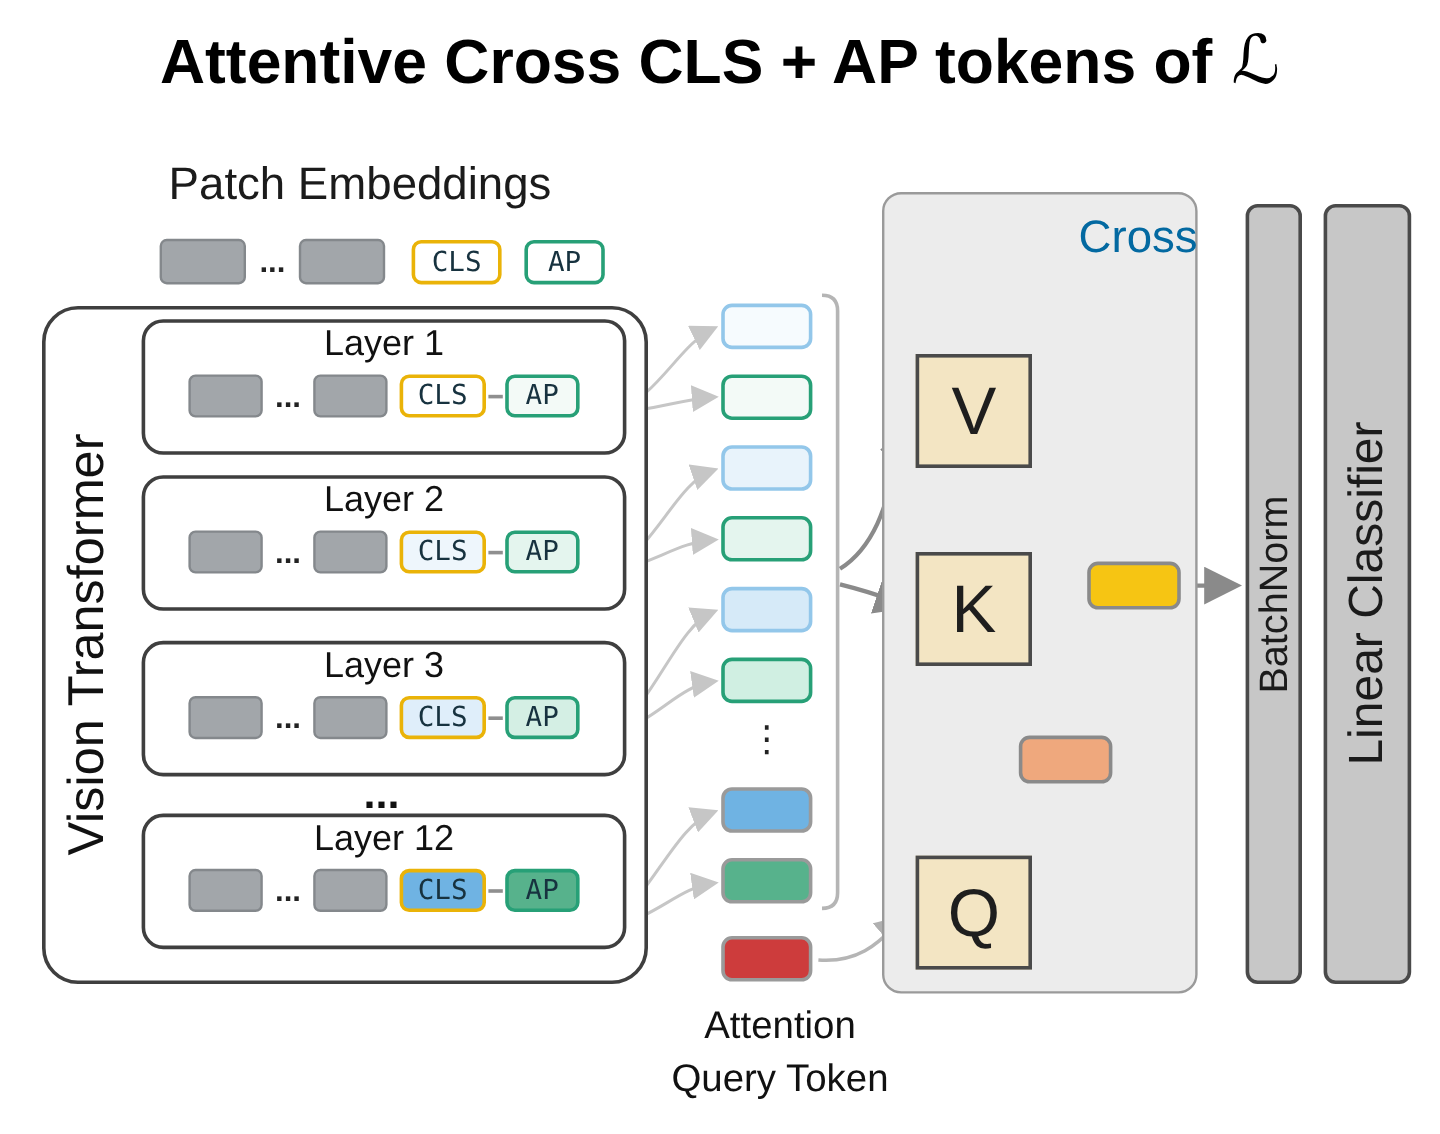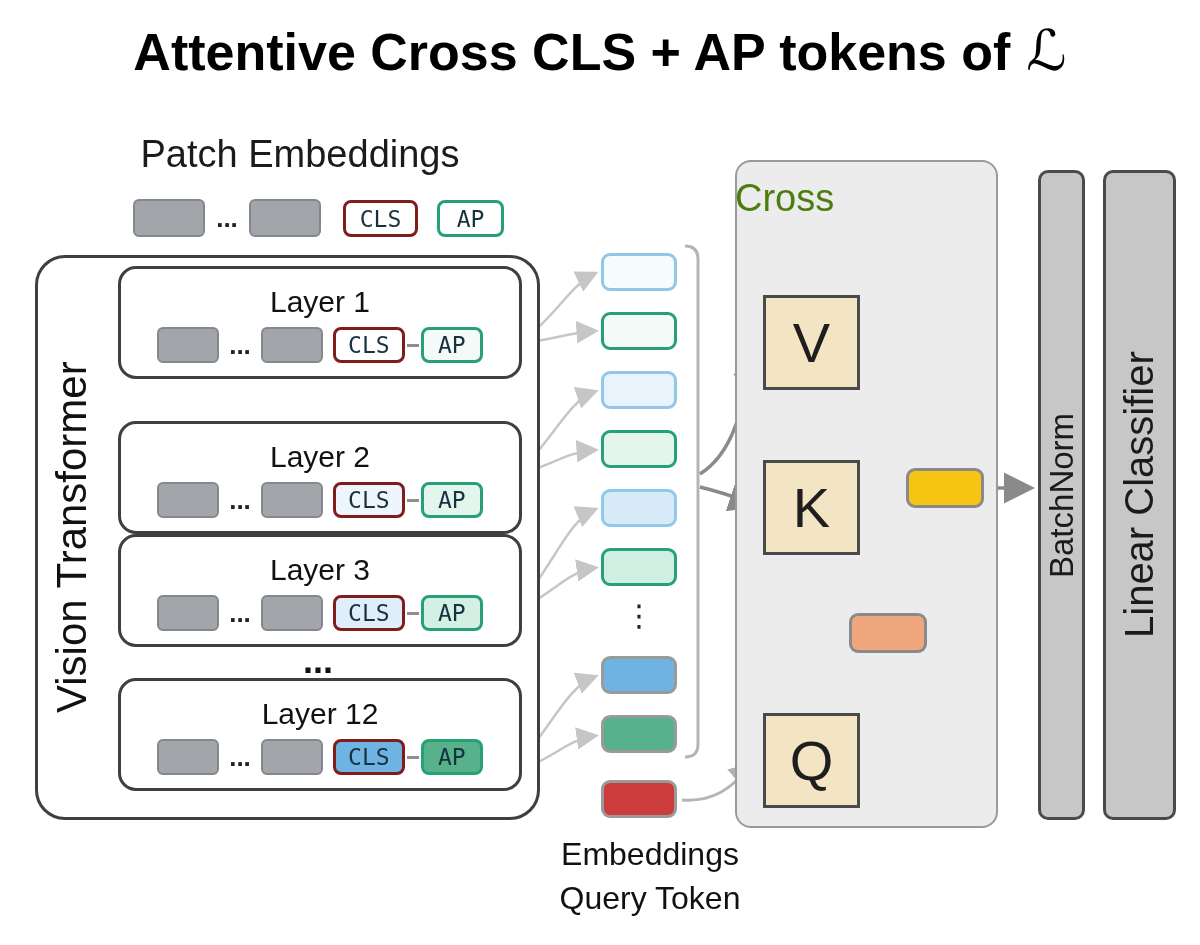--- a/index.html
+++ b/index.html
@@ -12,51 +12,51 @@
   .title{position:absolute;top:18px;left:0;width:1200px;text-align:center;
     font-size:52px;font-weight:700;color:#000;}
   .title .mathL{font-family:"DejaVu Serif","DejaVu Sans",serif;font-size:56px;margin-left:16px;font-weight:400;}
   
   .pe-label{position:absolute;top:133px;left:120px;width:360px;text-align:center;
     font-size:38px;color:#1b1b1b;}
   .patch{background:#a2a6aa;border:2px solid #84888c;border-radius:6px;box-sizing:border-box;}
   .hdots{font-size:26px;font-weight:700;color:#222;line-height:38px;text-align:center;}
   .tok{box-sizing:border-box;border-radius:8px;display:flex;align-items:center;justify-content:center;
     font-family:"DejaVu Sans Mono",monospace;font-size:23px;color:#17323f;background:#fff;}
-  .tok.cls{border:3px solid #7f1d1d;}
+  .tok.cls{border:3px solid #eab308;}
   .tok.ap{border:3px solid #27a077;}
   
   .vit{position:absolute;left:35px;top:255px;width:505px;height:565px;box-sizing:border-box;
     border:3.5px solid #3f3f3f;border-radius:30px;background:#fff;}
   .vit-label{position:absolute;left:40px;top:255px;height:565px;width:64px;
     display:flex;align-items:center;justify-content:center;
     writing-mode:vertical-rl;transform:rotate(180deg);
     font-size:42px;color:#111;}
   .layer{position:absolute;left:118px;width:404px;height:113px;box-sizing:border-box;
     border:3px solid #3f3f3f;border-radius:18px;background:#fff;}
-  .layer-title{text-align:center;font-size:30px;color:#111;margin-top:16px;}
+  .layer-title{text-align:center;font-size:30px;color:#111;margin-top:1px;}
   .token-row{display:flex;align-items:center;justify-content:center;gap:10px;margin-top:7px;}
   .token-row .patch{width:62px;height:36px;}
   .token-row .tok{width:72px;height:36px;}
   .token-row .tok.ap{width:62px;}
   .conn{width:12px;height:3px;background:#8f8f8f;margin:0 -8px;}
   .vit-ellipsis{position:absolute;left:278px;top:640px;width:80px;text-align:center;
     font-size:36px;font-weight:700;color:#111;}
   
   .coltok{position:absolute;left:601px;width:76px;height:38px;box-sizing:border-box;
     border:3px solid #999;border-radius:9px;background:#fff;}
   .vdots{position:absolute;left:601px;top:598px;width:76px;text-align:center;
     font-size:30px;color:#222;}
   .query-label{position:absolute;left:500px;top:832px;width:300px;text-align:center;
     font-size:32px;color:#111;line-height:44px;}
   
   .ca-panel{position:absolute;left:735px;top:160px;width:263px;height:668px;box-sizing:border-box;
     background:#ececec;border:2.5px solid #9a9a9a;border-radius:16px;}
-  .ca-title{position:absolute;left:735px;top:172px;width:263px;text-align:left;
-    font-size:38px;color:#4d7c0f;line-height:52px;}
+  .ca-title{position:absolute;left:735px;top:172px;width:263px;text-align:right;
+    font-size:38px;color:#0369a1;line-height:52px;}
   .qkv{position:absolute;left:763px;width:97px;height:95px;box-sizing:border-box;
     background:#f3e5c3;border:3px solid #4a4a4a;display:flex;align-items:center;justify-content:center;
     font-size:56px;color:#1e1e1e;}
   .smallbox{position:absolute;width:78px;height:40px;box-sizing:border-box;
     border:3px solid #8a8a8a;border-radius:9px;}
   
   .bar{position:absolute;top:170px;height:650px;box-sizing:border-box;
     background:#c7c7c7;border:3px solid #4a4a4a;border-radius:10px;
     display:flex;align-items:center;justify-content:center;
     writing-mode:vertical-rl;transform:rotate(180deg);color:#1b1b1b;}
@@ -127,21 +127,21 @@
     <div class="token-row">
       <div class="patch" style="background-color: rgb(162, 166, 170);"></div>
       <div class="hdots">...</div>
       <div class="patch" style="background-color: rgb(162, 166, 170);"></div>
       <div class="tok cls" style="background-color: rgb(255, 255, 255);">CLS</div>
       <div class="conn"></div>
       <div class="tok ap" style="background-color: rgb(243, 250, 247);">AP</div>
     </div>
   </div>
 
-  <div class="layer" style="top:421px;">
+  <div class="layer" style="top:396px;">
     <div class="layer-title">Layer 2</div>
     <div class="token-row">
       <div class="patch" style="background-color: rgb(162, 166, 170);"></div>
       <div class="hdots">...</div>
       <div class="patch" style="background-color: rgb(162, 166, 170);"></div>
       <div class="tok cls" style="background-color: rgb(238, 246, 252);">CLS</div>
       <div class="conn"></div>
       <div class="tok ap" style="background-color: rgb(228, 245, 238);">AP</div>
     </div>
   </div>
@@ -177,21 +177,21 @@
   <div class="coltok" style="top: 371px; background-color: rgb(232, 243, 251); border-color: rgb(147, 199, 234);"></div>
   <div class="coltok" style="top: 430px; background-color: rgb(228, 245, 238); border-color: rgb(39, 160, 119);"></div>
   <div class="coltok" style="top: 489px; background-color: rgb(214, 234, 248); border-color: rgb(147, 199, 234);"></div>
   <div class="coltok" style="top: 548px; background-color: rgb(208, 239, 226); border-color: rgb(39, 160, 119);"></div>
   <div class="vdots">⋮</div>
   <div class="coltok" style="top: 656px; background-color: rgb(111, 179, 227); border-color: rgb(154, 154, 154);"></div>
   <div class="coltok" style="top: 715px; background-color: rgb(87, 178, 140); border-color: rgb(154, 154, 154);"></div>
   <div class="coltok" style="top: 780px; border-width: 3.5px; background-color: rgb(205, 60, 60); border-color: rgb(154, 154, 154);"></div>
 
   <div class="query-label">
-    <span>Embeddings</span><br>
+    <span>Attention</span><br>
     <span>Query Token</span>
   </div>
 
   <div class="ca-panel"></div>
   <div class="ca-title">
     <span>Cross</span><br>
   </div>
   <div class="qkv" style="top: 295px; background-color: rgb(243, 229, 195);">V</div>
   <div class="qkv" style="top: 460px; background-color: rgb(243, 229, 195);">K</div>
   <div class="qkv" style="top: 713px; background-color: rgb(243, 229, 195);">Q</div>

